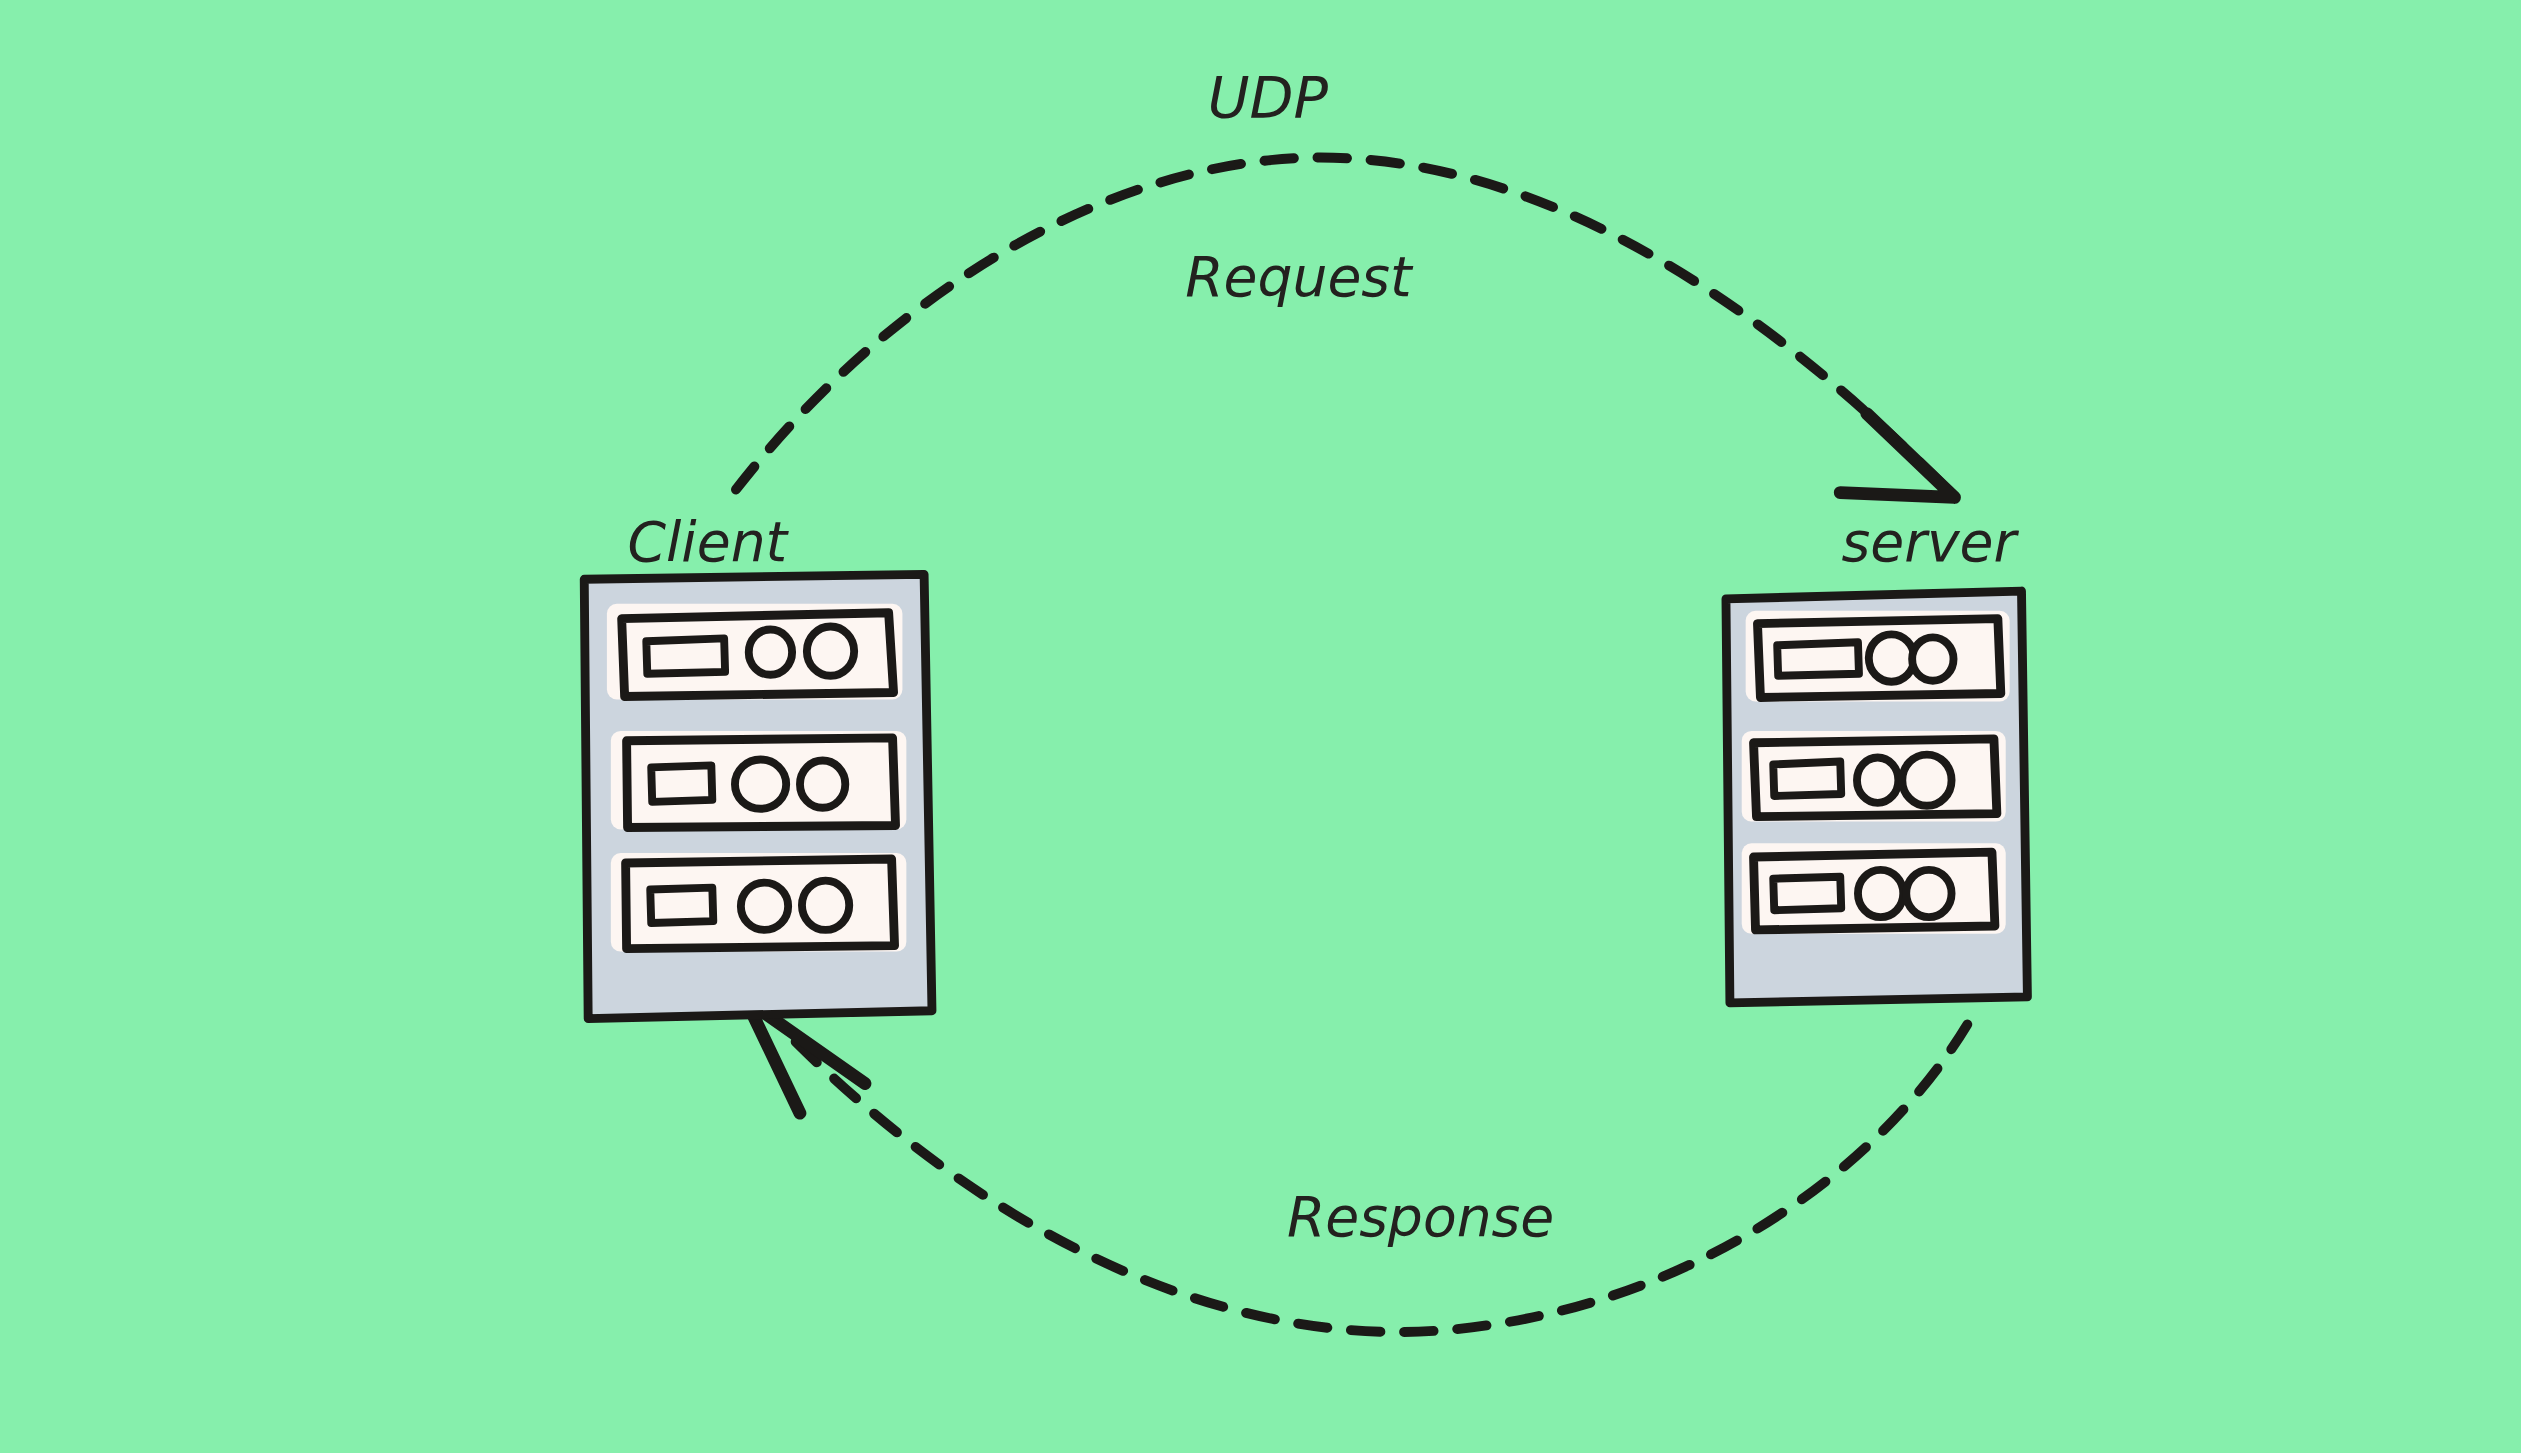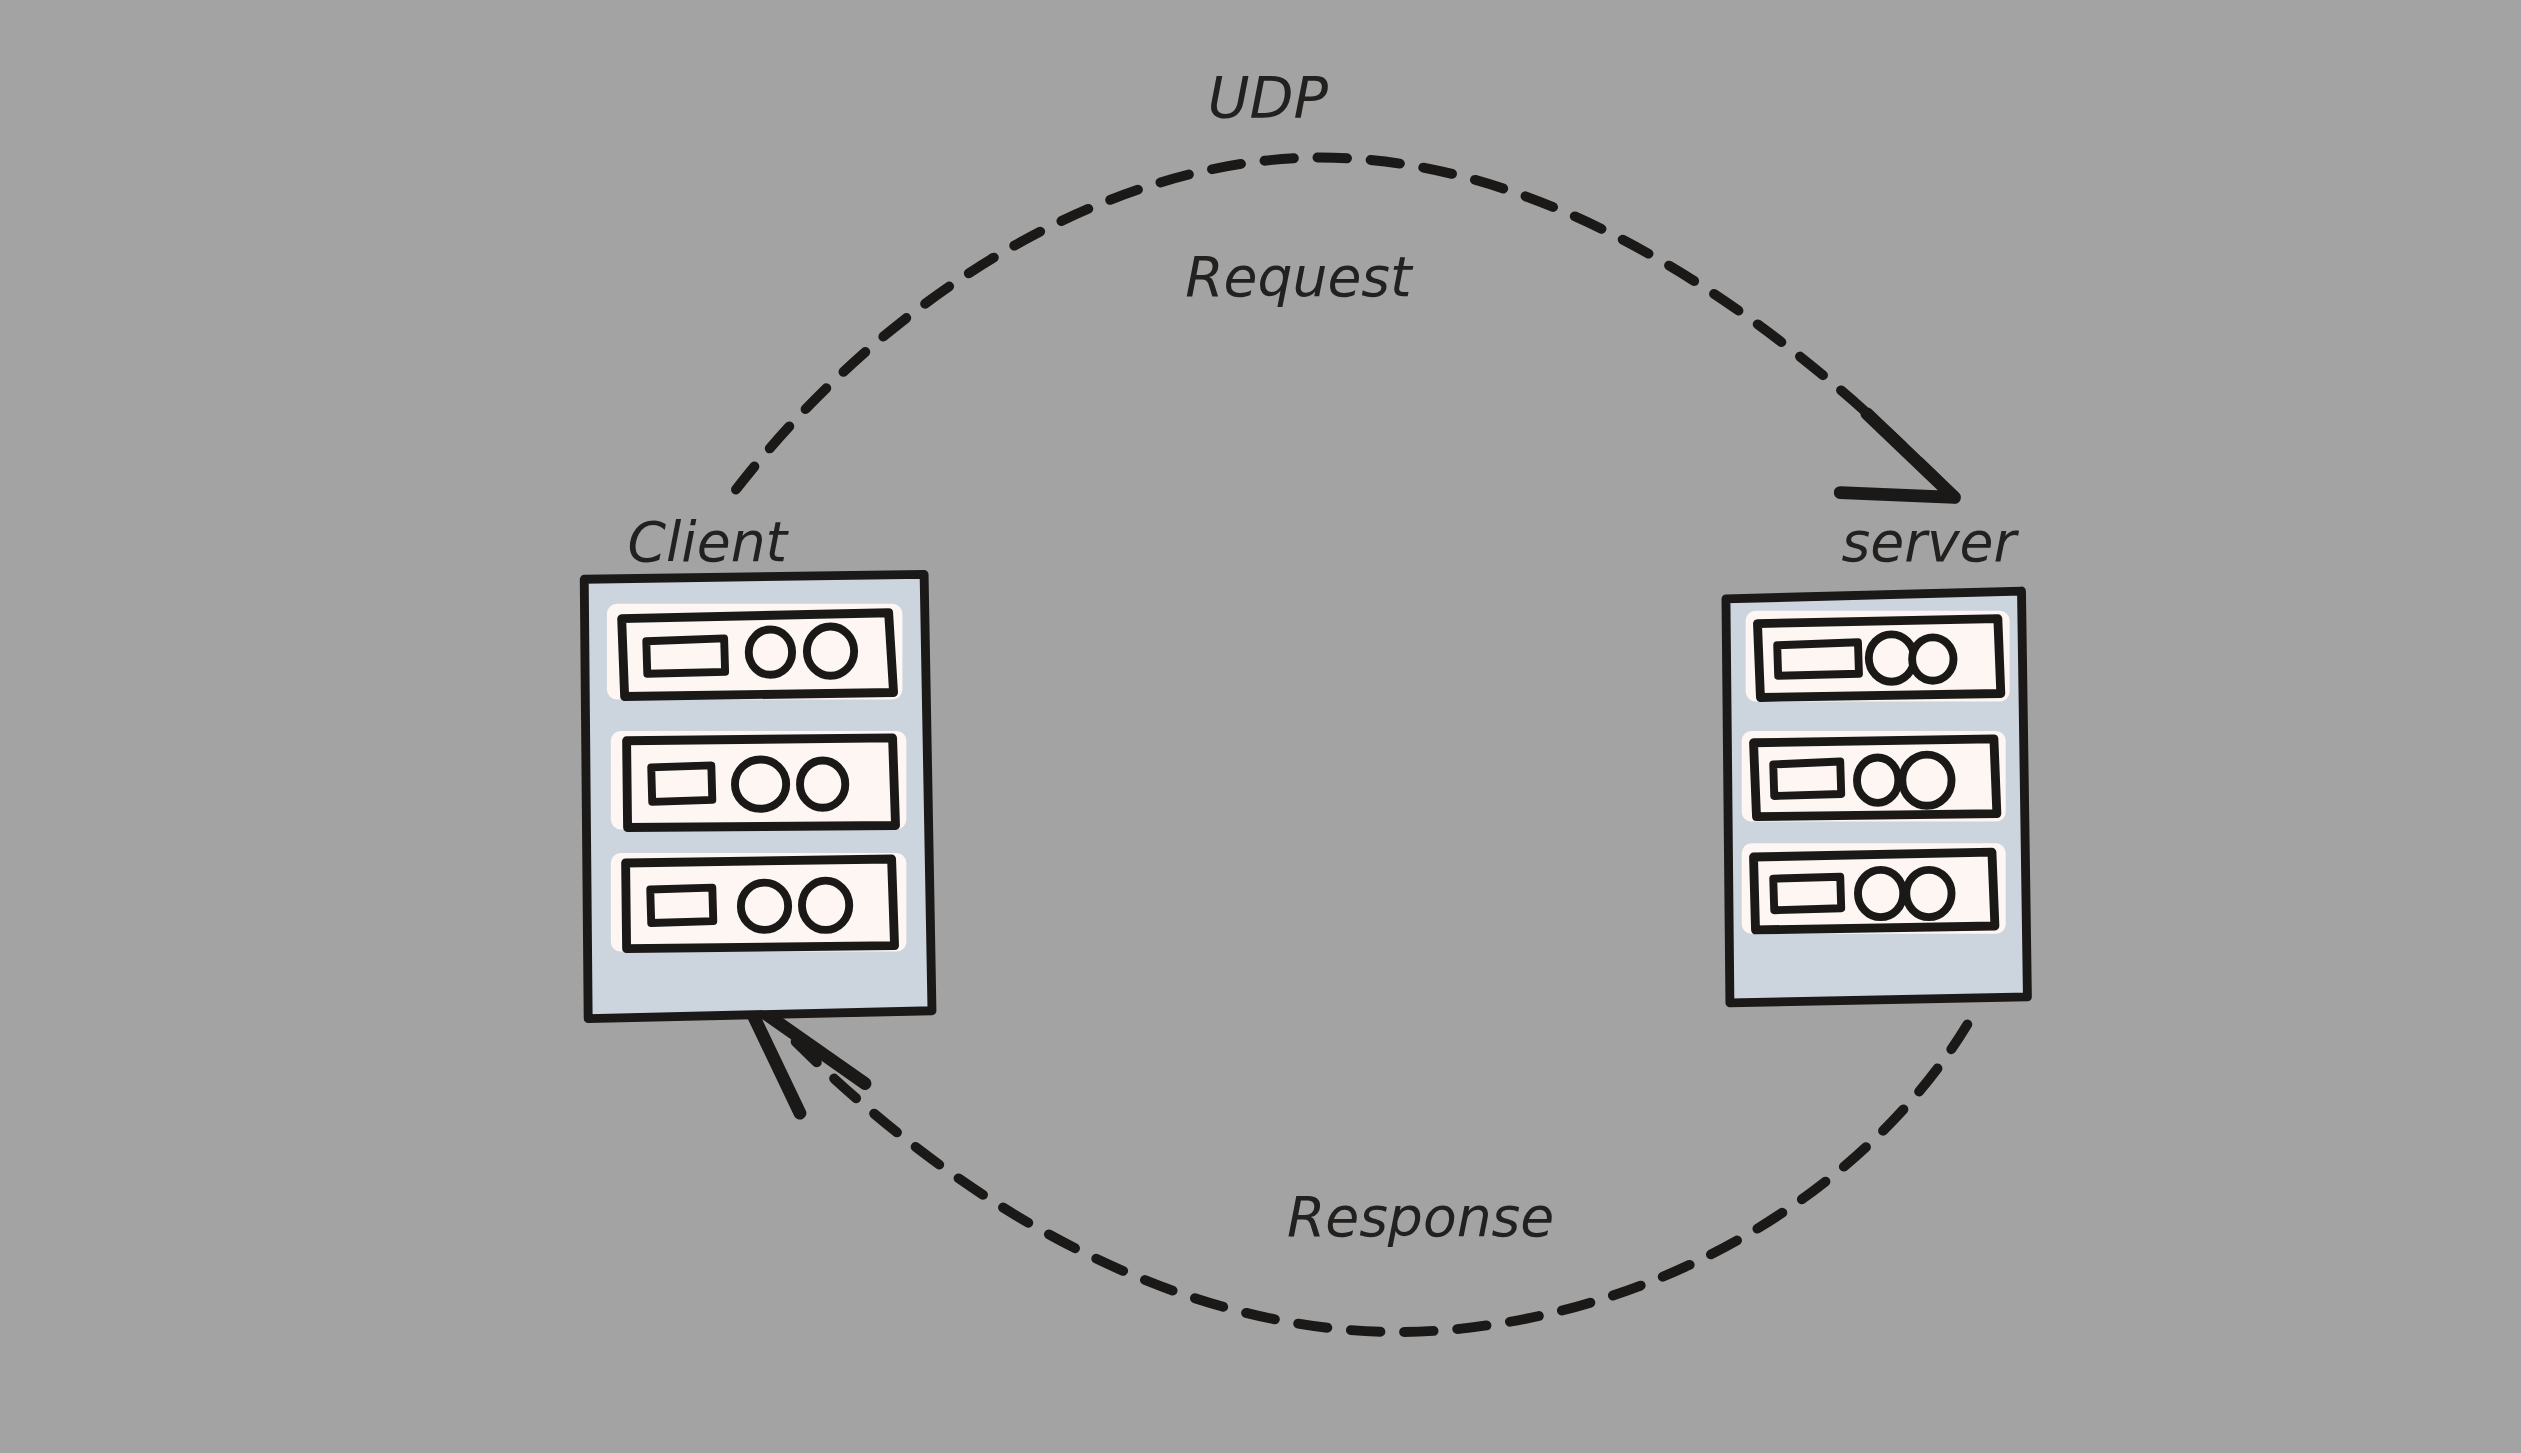--- a/index.html
+++ b/index.html
@@ -11,21 +11,21 @@
     width: 2522px;
     height: 1454px;
     background: #fdf6f2;
     font-family: "DejaVu Sans", sans-serif;
     overflow: hidden;
   }
   #canvas {
     position: relative;
     width: 2522px;
     height: 1454px;
-    background: #a3a3a3;
+    background: #86efac;
   }
   #canvas svg.layer {
     position: absolute;
     top: 0;
     left: 0;
     width: 2522px;
     height: 1454px;
   }
   .hand-text {
     font-family: "DejaVu Sans", sans-serif;

